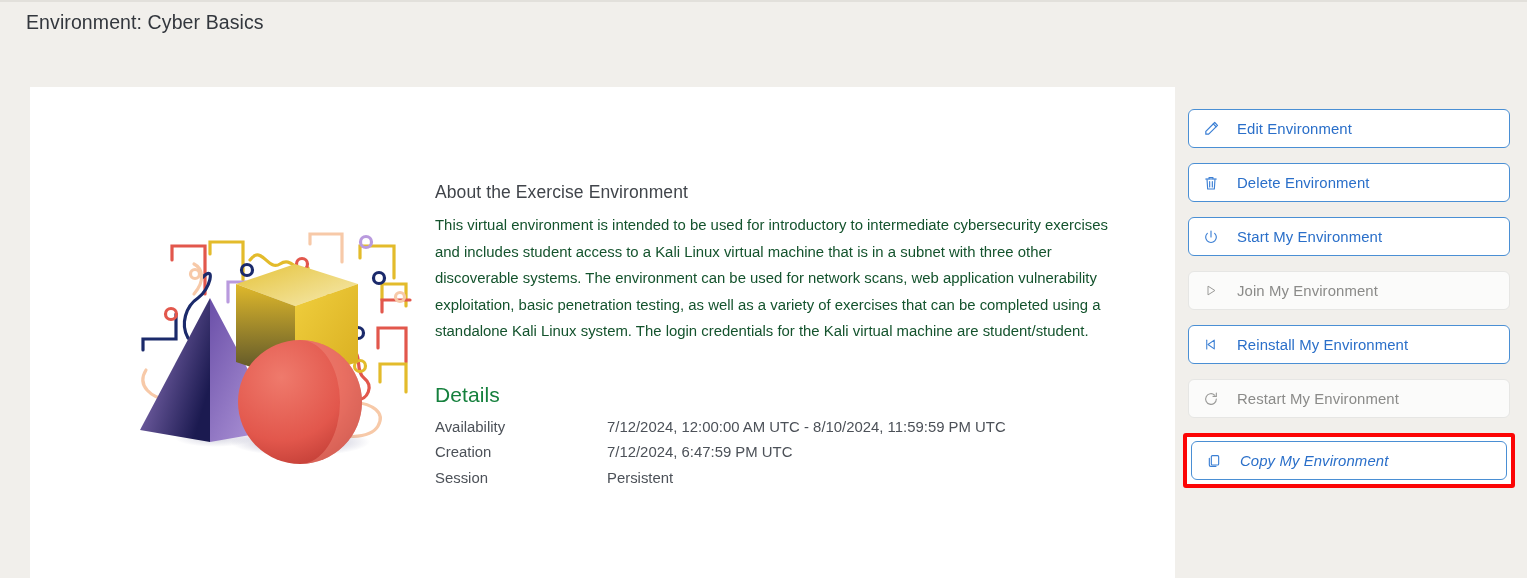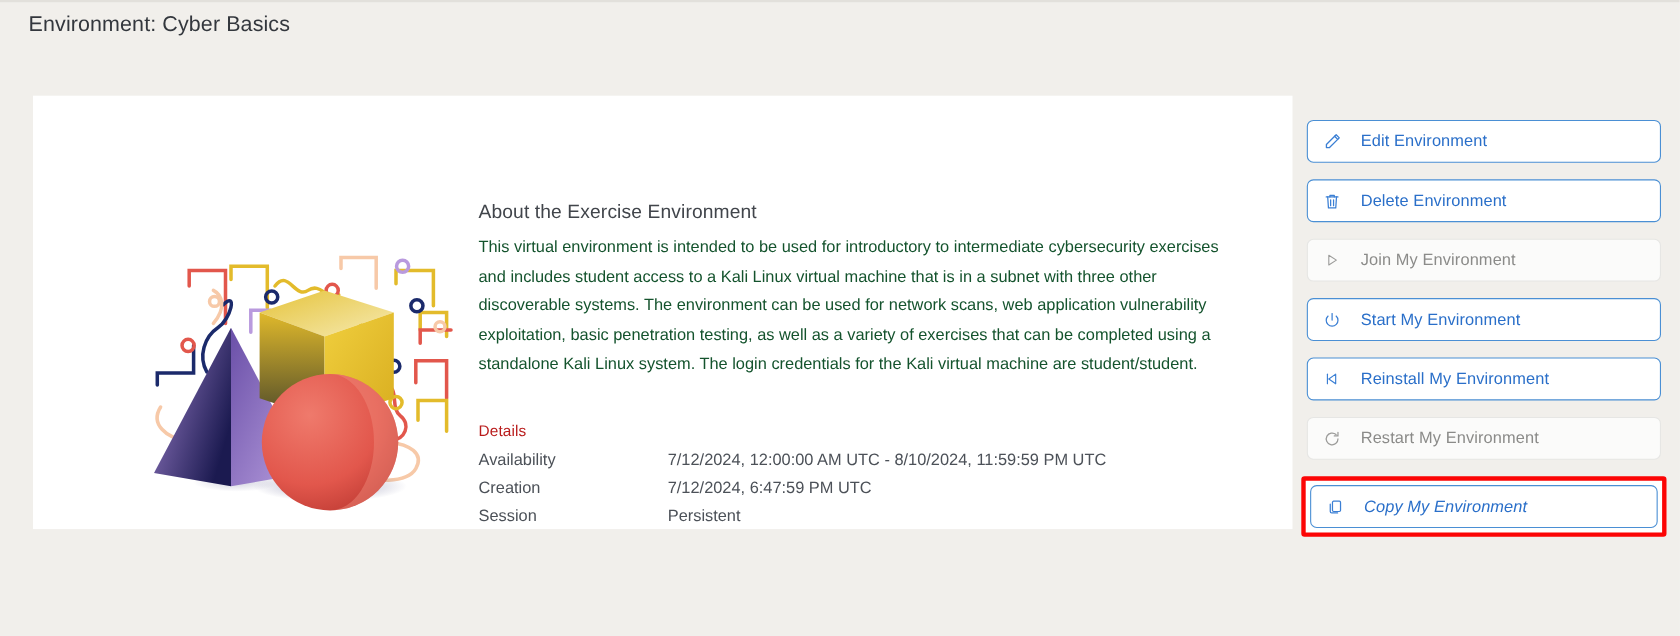--- a/index.html
+++ b/index.html
@@ -26,21 +26,21 @@
     font-size: 19.5px;
     color: #33373d;
     letter-spacing: 0.1px;
     white-space: nowrap;
   }
 
   
   .card {
     position: absolute;
     left: 30px; top: 87px;
-    width: 1145px; height: 394px;
+    width: 1145px; height: 491px;
     background: #ffffff;
   }
 
   
   .illo {
     position: absolute;
     left: 80px; top: 115px;
     width: 330px; height: 280px;
   }
   .illo svg { display: block; width: 330px; height: 280px; }
@@ -59,22 +59,22 @@
     letter-spacing: 0.1px;
   }
   .about-body {
     font-size: 14.9px;
     line-height: 26.5px;
     color: #14532d;
     width: 700px;
     margin: 0;
   }
   .h-details {
-    font-size: 14px;
-    color: #b91c1c;
+    font-size: 21px;
+    color: #15803d;
     margin: 38px 0 9px 0;
     font-weight: normal;
     letter-spacing: 0.1px;
   }
   table.details {
     border-collapse: collapse;
     font-size: 14.9px;
     color: #4c5158;
   }
   table.details td {
@@ -277,37 +277,37 @@
         <svg class="gi" width="16" height="16" viewBox="0 0 24 24" fill="none" stroke="currentColor" stroke-width="1.7" stroke-linecap="round" stroke-linejoin="round">
           <path d="M4 6h16"></path>
             <path d="M9 6V4h6v2"></path>
             <path d="M6 6l1 15h10l1-15"></path>
           <path d="M10 10v8M14 10v8"></path>
         </svg>
       </span>
       <span class="lbl">Delete Environment</span>
     </div>
 
-    <div class="act-btn disabled">
-      <span class="ico">
-        <svg class="gi" width="15" height="15" viewBox="0 0 24 24" fill="none" stroke="currentColor" stroke-width="1.6" stroke-linejoin="round">
-          <polygon points="8,5 19,12 8,19"></polygon>
-        </svg>
-      </span>
-      <span class="lbl">Join My Environment</span>
-    </div>
-
     <div class="act-btn">
       <span class="ico">
         <svg class="gi" width="16" height="16" viewBox="0 0 24 24" fill="none" stroke="currentColor" stroke-width="1.7" stroke-linecap="round" stroke-linejoin="round">
           <path d="M12 3v9"></path>
             <path d="M6.5 6.5a8 8 0 1 0 11 0"></path>
         </svg>
       </span>
       <span class="lbl">Start My Environment</span>
+    </div>
+
+    <div class="act-btn disabled">
+      <span class="ico">
+        <svg class="gi" width="15" height="15" viewBox="0 0 24 24" fill="none" stroke="currentColor" stroke-width="1.6" stroke-linejoin="round">
+          <polygon points="8,5 19,12 8,19"></polygon>
+        </svg>
+      </span>
+      <span class="lbl">Join My Environment</span>
     </div>
 
 
     <div class="act-btn">
       <span class="ico">
         <svg class="gi" width="15" height="15" viewBox="0 0 24 24" fill="none" stroke="currentColor" stroke-width="1.7" stroke-linecap="round" stroke-linejoin="round">
           <polygon points="18,5 8,12 18,19"></polygon>
             <line x1="6" y1="5" x2="6" y2="19"></line>
         </svg>
       </span>

